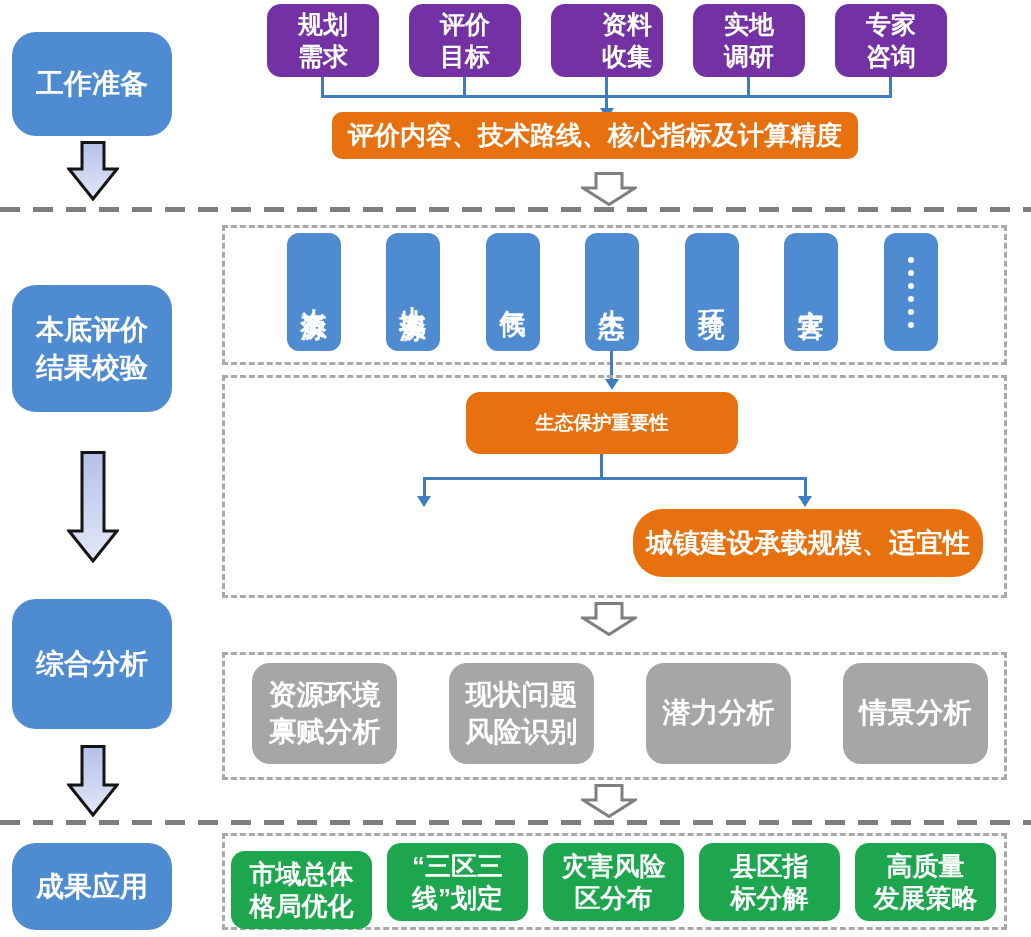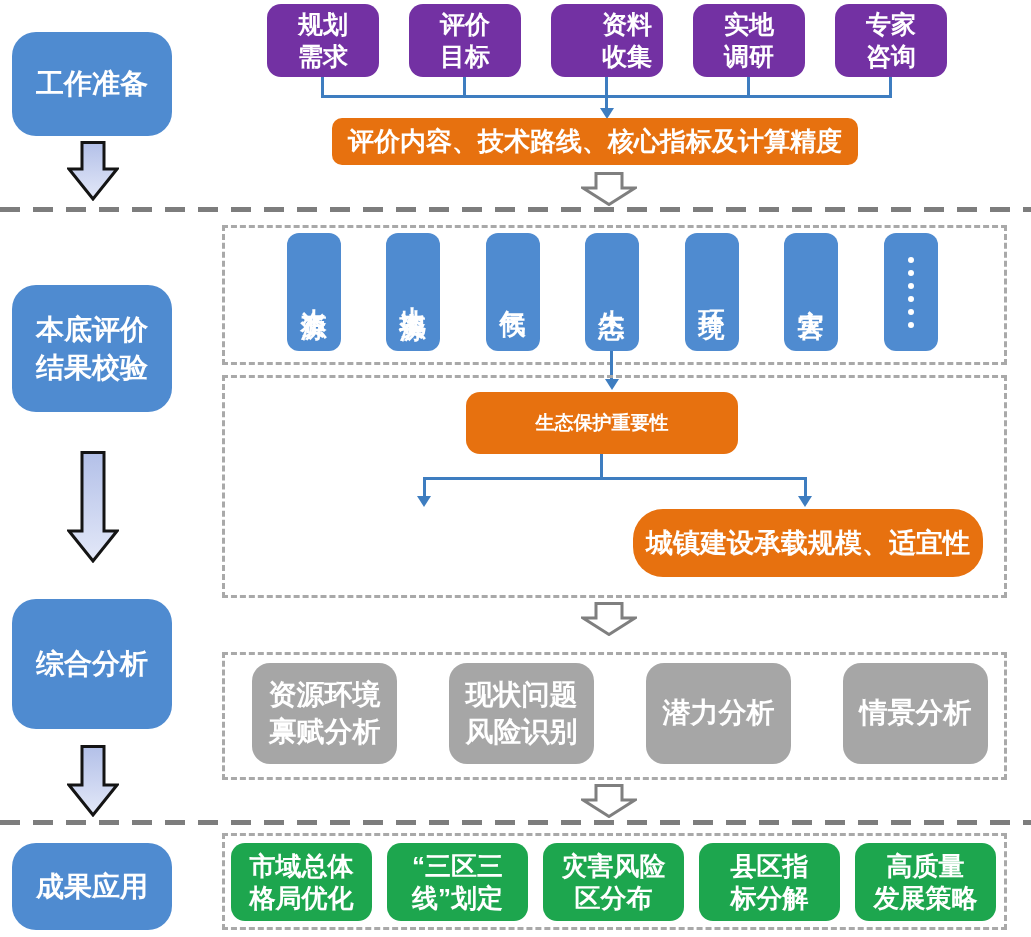--- a/index.html
+++ b/index.html
@@ -10,21 +10,21 @@
   .box{
     position:absolute;display:flex;align-items:center;justify-content:center;
     color:#ffffff;text-align:center;white-space:pre-line;box-sizing:border-box;
   }
   
   .stage{left:12px;width:160px;background:#4f8bd0;border-radius:24px;font-size:28px;line-height:1.35;}
   
   .purple{top:4px;width:112px;height:73px;background:#7331a3;border-radius:14px;font-size:25px;line-height:1.26;}
   
   .orange{background:#e7710f;}
-  .orange-wide{top:118px;left:332px;width:526px;height:47px;border-radius:10px;font-size:26px;}
+  .orange-wide{top:112px;left:332px;width:526px;height:47px;border-radius:10px;font-size:26px;}
   .eco{top:392px;left:466px;width:272px;height:62px;border-radius:14px;font-size:19px;}
   .carry{top:509px;width:350px;height:68px;border-radius:16px;font-size:27px;}
   
   .vbox{
     top:233px;width:54px;height:118px;background:#4f8bd0;border-radius:12px;
     writing-mode:vertical-rl;text-orientation:upright;font-size:26px;letter-spacing:3px;line-height:1;
   }
   .dotsbox{flex-direction:column;writing-mode:horizontal-tb;}
   .dotsbox i{display:block;width:6px;height:6px;border-radius:50%;background:#ffffff;margin:3.5px 0;}
   
@@ -144,21 +144,21 @@
   <div class="box gray" style="left:843px;">情景分析</div>
 
   <svg class="abs" style="left:581px;top:784px;" width="56" height="34" viewBox="0 0 56 34">
     <polygon points="15,1.5 41,1.5 41,16 54,16 28,32.5 2,16 15,16" fill="#ffffff" stroke="#7f7f7f" stroke-width="3" stroke-linejoin="miter"></polygon>
   </svg>
 
   <div class="divider" style="top:820px;"></div>
 
   <div class="dashed-rect" style="top:833px;height:97px;"></div>
 
-  <div class="box green" style="left:231px;">市域总体
+  <div class="box green" style="left:231px;margin-top:8px;">市域总体
 格局优化</div>
   <div class="box green" style="left:387px;">“三区三
 线”划定</div>
   <div class="box green" style="left:543px;">灾害风险
 区分布</div>
   <div class="box green" style="left:699px;">县区指
 标分解</div>
   <div class="box green" style="left:855px;">高质量
 发展策略</div>
 

